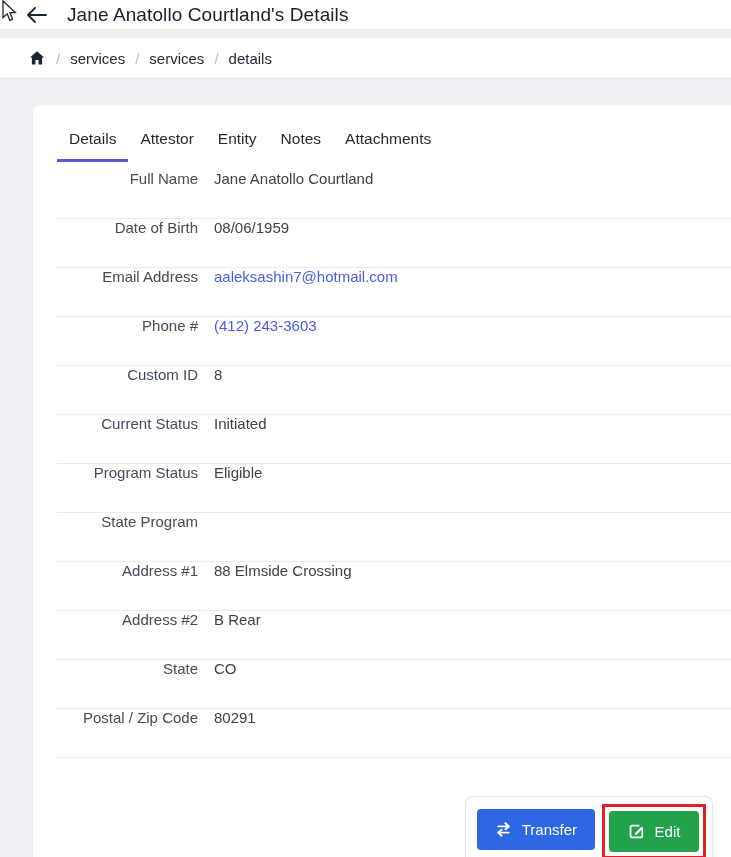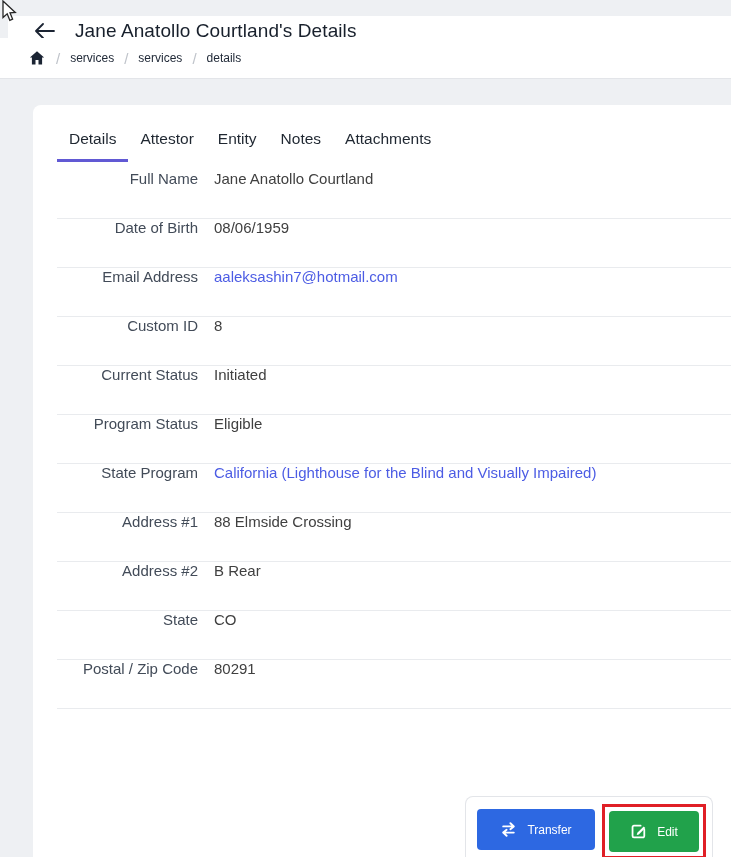--- a/index.html
+++ b/index.html
@@ -6,43 +6,43 @@
   html, body {
     width: 731px; height: 857px;
     font-family: "Liberation Sans", "DejaVu Sans", sans-serif;
     background: #eef0f3;
     overflow: hidden;
     position: relative;
   }
 
   
   .titlebar {
-    position: absolute; left: 8px; top: 0; right: 0; height: 30px;
+    position: absolute; left: 0; top: 0; right: 0; height: 30px;
     background: #ffffff; border-bottom: 1px solid #e8eaed;
-    display: flex; align-items: center; margin-top: 16px;
+    display: flex; align-items: center;
   }
   .back-btn {
     width: 22px; height: 22px; margin-left: 25px;
     display: flex; align-items: center; justify-content: center;
     cursor: pointer; color: #1b2433;
   }
   .page-title {
     margin-left: 20px; font-size: 19px; font-weight: 500;
     color: #18202c; letter-spacing: .1px;
   }
 
   
   .crumbbar {
     position: absolute; left: 0; top: 38px; right: 0; height: 41px;
     background: #ffffff; border-bottom: 1px solid #e3e5e9;
     display: flex; align-items: center; padding-left: 28px;
   }
   .crumbbar .home { color: #1b2433; width: 18px; height: 18px; cursor: pointer; display:flex; }
   .crumb-sep { color: #bfc3ca; margin: 0 10px; font-size: 15px; }
-  .crumb-item { color: #222b39; font-size: 12px; cursor: pointer; }
+  .crumb-item { color: #222b39; font-size: 15px; cursor: pointer; }
 
   
   .card {
     position: absolute; left: 33px; top: 105px; right: 0; bottom: 0;
     background: #ffffff; border-radius: 8px 0 0 0;
   }
 
   
   .tabs { display: flex; padding: 15px 0 0 24px; }
   .tab {
@@ -66,21 +66,21 @@
   
   .actionbar {
     position: absolute; left: 432px; top: 691px; right: 18px; bottom: 0;
     background: #ffffff; border: 1px solid #e3e5e9; border-bottom: none;
     border-radius: 8px 8px 0 0;
     display: flex; justify-content: flex-end; align-items: flex-start;
     padding: 12px 6px 0 10px; gap: 7px; z-index: 3;
   }
   .btn {
     height: 41px; border: none; border-radius: 4px; color: #ffffff;
-    font-size: 12px; font-weight: 500; font-family: inherit;
+    font-size: 15px; font-weight: 500; font-family: inherit;
     display: inline-flex; align-items: center; justify-content: center;
     gap: 10px; cursor: pointer; padding: 0 18px;
   }
   .btn svg { flex: none; }
   .btn.transfer { background: #2d68e2; min-width: 118px; }
   .btn.edit { background: #21a24b; min-width: 90px; padding: 0 16px; }
   .highlight-box { border: 3px solid #e01f26; padding: 4px; margin-top: -5px; }
 
   
   .cursor { position: absolute; left: 0; top: 0; z-index: 9; pointer-events: none; }
@@ -132,34 +132,37 @@
       </div>
       <div class="row">
         <div class="lbl">Date of Birth</div>
         <div class="val">08/06/1959</div>
       </div>
       <div class="row">
         <div class="lbl">Email Address</div>
         <div class="val link">aaleksashin7@hotmail.com</div>
       </div>
       <div class="row">
+        <div class="lbl">Phone #</div>
+        <div class="val link">(412) 243-3603</div>
+      </div>
+      <div class="row">
         <div class="lbl">Custom ID</div>
         <div class="val">8</div>
       </div>
       <div class="row">
         <div class="lbl">Current Status</div>
         <div class="val">Initiated</div>
       </div>
       <div class="row">
         <div class="lbl">Program Status</div>
         <div class="val">Eligible</div>
       </div>
       <div class="row">
         <div class="lbl">State Program</div>
-        <div class="val link">California (Lighthouse for the Blind and Visually Impaired)</div>
       </div>
       <div class="row">
         <div class="lbl">Address #1</div>
         <div class="val">88 Elmside Crossing</div>
       </div>
       <div class="row">
         <div class="lbl">Address #2</div>
         <div class="val">B Rear</div>
       </div>
       <div class="row">

